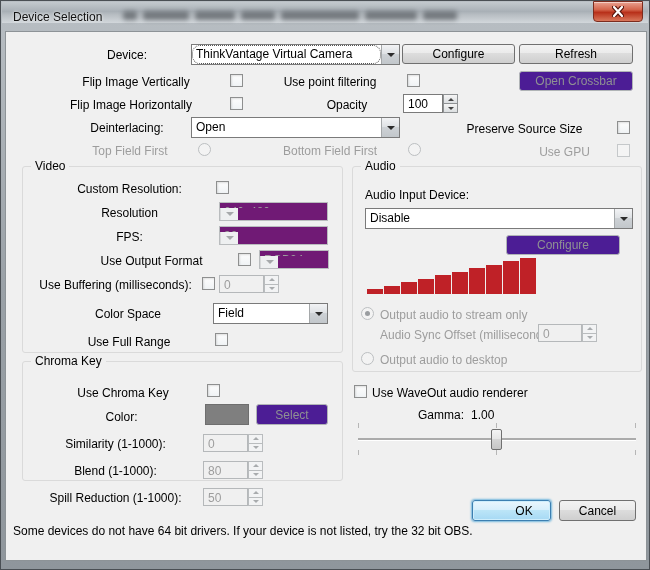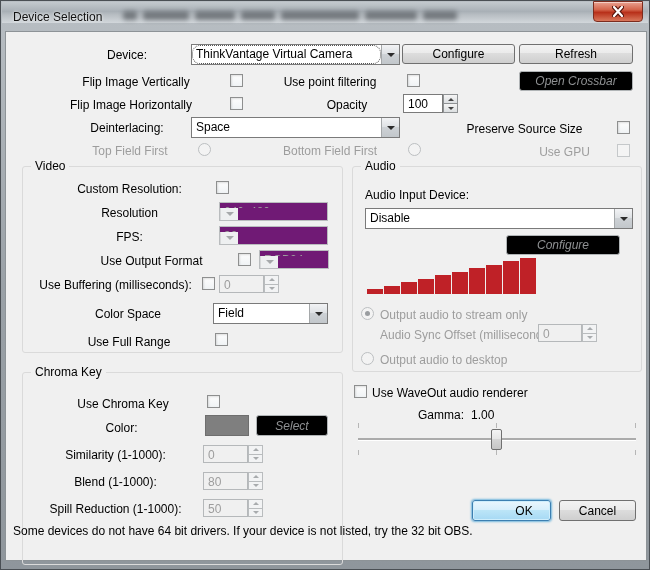--- a/index.html
+++ b/index.html
@@ -50,21 +50,21 @@
   .combo .arrow::after { content:""; width:0; height:0; border:4px solid transparent; border-top:4px solid #2c2c2c; margin-top:4px; }
   .combo.focus .val { outline:1px dotted #555; outline-offset:-1px; }
   .combo.dis { border-color:#b9bcbe; background:#701a75;flex-direction:column; }
   .combo.dis .val { color:#9d9d9d; }
   .combo.dis .arrow { background:#eef0f1; border-left:1px solid #d7d9da; }
   .combo.dis .arrow::after { border-top-color:#a6a9ab; }
   
   .btn { position:absolute; box-sizing:border-box; border:1px solid #707070; border-radius:3px;
          background:linear-gradient(180deg,#f2f2f2,#ebebeb 45%,#dddddd 46%,#cfcfcf);
          display:flex; align-items:center; justify-content:center; }
-  .btn.dis { border-color:#b0b4b6; background:#000000; color:#8f9193;font-style:italic; }
+  .btn.dis { border-color:#b0b4b6; background:#4c1d95; color:#8f9193; }
   .btn.default { border-color:#3c7fb1;
          background:linear-gradient(180deg,#eaf6fd,#d7effc 45%,#bde6f8 46%,#a6d9f4);
          box-shadow:0 0 2px 1px #74b7dd, inset 0 0 0 1px #cfeefc;padding-left:25px; }
   
   .spinfield { position:absolute; box-sizing:border-box; border:1px solid #b5b8ba; background:#f0f0f0;
          color:#9d9d9d; padding:2px 4px 0 4px; }
   .spinfield.en { background:#fff; color:#000; border-color:#7a7a7a; }
   .spinbtns { position:absolute; width:15px; display:flex; flex-direction:column; box-sizing:border-box; }
   .spinbtns span { flex:1; box-sizing:border-box; border:1px solid #b9bcbe; background:#f2f3f4;
          display:flex; align-items:center; justify-content:center; }
@@ -130,21 +130,21 @@
     <div class="cb" style="left:224px;top:65px"></div>
     <div class="lbl" style="left:290px;top:66px;width:102px">Opacity</div>
     <div class="spinfield en" style="left:397px;top:62px;width:40px;height:19px">100</div>
     <div class="spinbtns en" style="left:437px;top:62px;height:19px">
       <span class="up"></span>
         <span class="dn"></span>
     </div>
 
     <div class="lbl" style="left:60px;top:89px;width:122px">Deinterlacing:</div>
     <div class="combo" style="left:185px;top:85px;width:209px;height:21px">
-      <span class="val">Space</span>
+      <span class="val">Open</span>
       <span class="arrow"></span>
     </div>
     <div class="lbl" style="left:430px;top:90px;width:177px">Preserve Source Size</div>
     <div class="cb" style="left:611px;top:89px"></div>
 
     <div class="lbl dis" style="left:60px;top:112px;width:128px">Top Field First</div>
     <div class="radio" style="left:192px;top:111px"></div>
     <div class="lbl dis" style="left:250px;top:112px;width:148px">Bottom Field First</div>
     <div class="radio" style="left:402px;top:111px"></div>
     <div class="lbl dis" style="left:510px;top:113px;width:97px">Use GPU</div>
@@ -185,21 +185,21 @@
       <div class="lbl" style="left:24px;top:140px;width:162px">Color Space</div>
       <div class="combo" style="left:190px;top:136px;width:115px;height:21px">
         <span class="val">Field</span>
         <span class="arrow"></span>
       </div>
 
       <div class="lbl" style="left:24px;top:168px;width:164px">Use Full Range</div>
       <div class="cb" style="left:192px;top:166px"></div>
     </div>
 
-    <div class="group" style="left:16px;top:340px;width:321px;height:193px">
+    <div class="group" style="left:16px;top:329px;width:321px;height:120px">
       <div class="legend">Chroma Key</div>
 
       <div class="lbl" style="left:20px;top:24px;width:160px">Use Chroma Key</div>
       <div class="cb" style="left:184px;top:22px"></div>
 
       <div class="lbl" style="left:20px;top:48px;width:157px">Color:</div>
       <div class="swatch" style="left: 182px; top: 42px; width: 44px; height: 21px; background: rgb(127, 127, 127);"></div>
       <div class="btn dis" style="left:233px;top:42px;width:72px;height:21px">Select</div>
 
       <div class="lbl" style="left:10px;top:75px;width:165px">Similarity (1-1000):</div>

